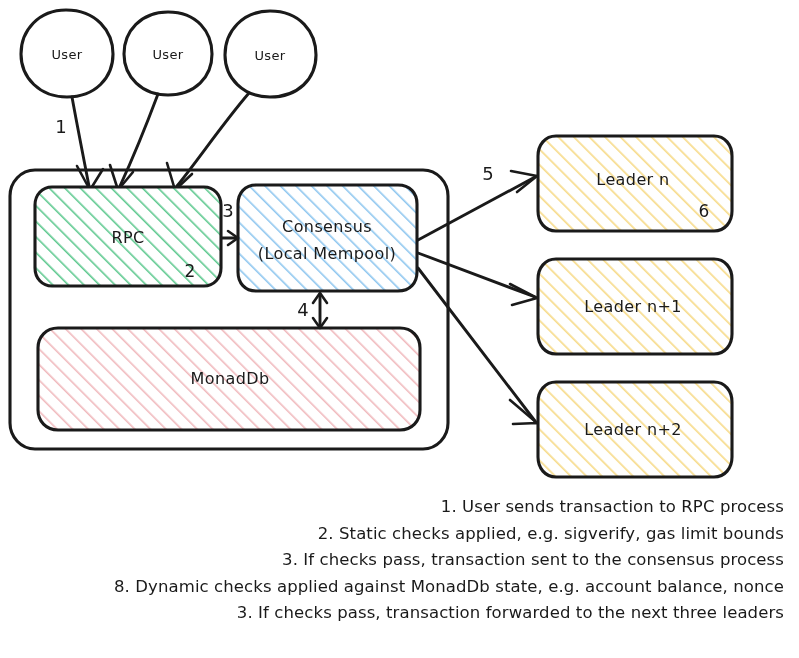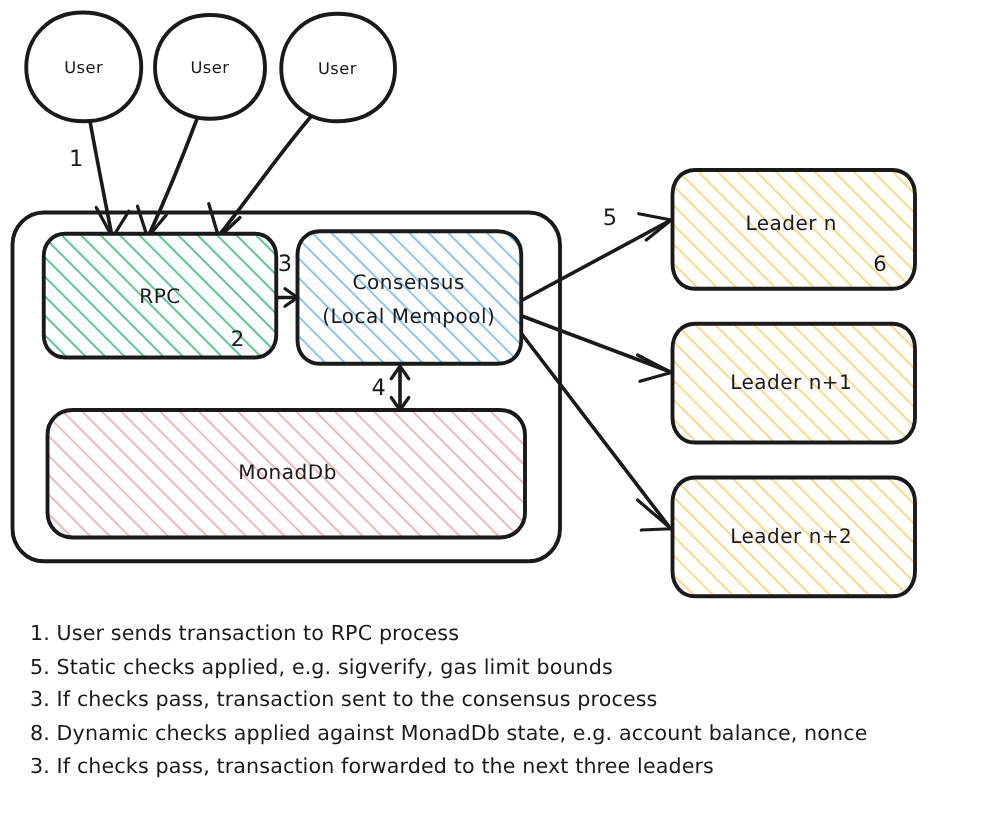--- a/index.html
+++ b/index.html
@@ -69,20 +69,21 @@
     stroke-width: 2.6;
     stroke-linecap: round;
     stroke-linejoin: round;
   }
 
   #legend {
     position: absolute;
     left: 24px;
     top: 494px;
     width: 760px;
+    text-align: right;
   }
   .legend-line {
     font-family: "DejaVu Sans", sans-serif;
     font-size: 16.5px;
     color: #1a1a1a;
     line-height: 26.5px;
     white-space: nowrap;
     letter-spacing: 0.1px;
   }
 </style>
@@ -200,17 +201,17 @@
   </g>
 
   <g>
     <path class="arrow-line" d="M418,268 L535,421"></path>
     <path class="arrow-head" d="M510,400 L537,423 M513,424 L537,423"></path>
   </g>
 </svg>
 
 <div id="legend">
   <div class="legend-line">1. User sends transaction to RPC process</div>
-  <div class="legend-line">5. Static checks applied, e.g. sigverify, gas limit bounds</div>
+  <div class="legend-line">2. Static checks applied, e.g. sigverify, gas limit bounds</div>
   <div class="legend-line">3. If checks pass, transaction sent to the consensus process</div>
   <div class="legend-line">8. Dynamic checks applied against MonadDb state, e.g. account balance, nonce</div>
   <div class="legend-line">3. If checks pass, transaction forwarded to the next three leaders</div>
 </div>
 
 </body></html>

